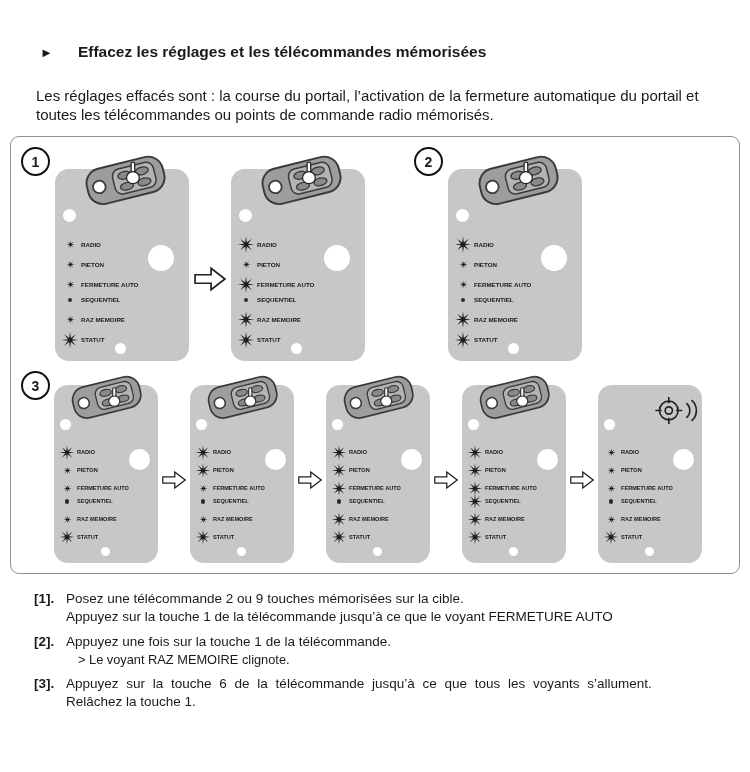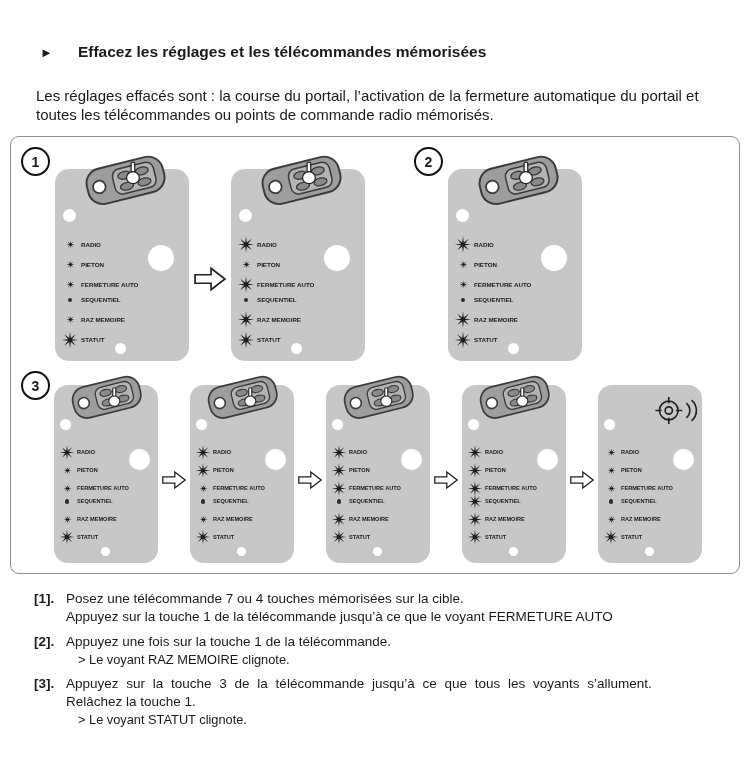--- a/index.html
+++ b/index.html
@@ -697,32 +697,31 @@
     </div>
   </div>
       </div>
     </div>
 </div>
 
 <div class="instructions">
     <div class="instruction">
     <div class="instr-num">[1].</div>
     <div class="instr-body">
-        <div class="instr-line">Posez une télécommande 7 ou 4 touches mémorisées sur la cible.</div>
+        <div class="instr-line">Posez une télécommande 2 ou 9 touches mémorisées sur la cible.</div>
         <div class="instr-line">Appuyez sur la touche 1 de la télécommande jusqu’à ce que le voyant FERMETURE AUTO</div>
       </div>
   </div>
     <div class="instruction">
     <div class="instr-num">[2].</div>
     <div class="instr-body">
         <div class="instr-line">Appuyez une fois sur la touche 1 de la télécommande.</div>
         <div class="instr-sub">&gt; Le voyant RAZ MEMOIRE clignote.</div>
       </div>
   </div>
     <div class="instruction">
     <div class="instr-num">[3].</div>
     <div class="instr-body">
-        <div class="instr-line">Appuyez sur la touche 3 de la télécommande jusqu’à ce que tous les voyants s’allument.</div>
+        <div class="instr-line">Appuyez sur la touche 6 de la télécommande jusqu’à ce que tous les voyants s’allument.</div>
         <div class="instr-line">Relâchez la touche 1.</div>
-        <div class="instr-sub">&gt; Le voyant STATUT clignote.</div>
       </div>
   </div>
   </div>
 
 </body></html>

